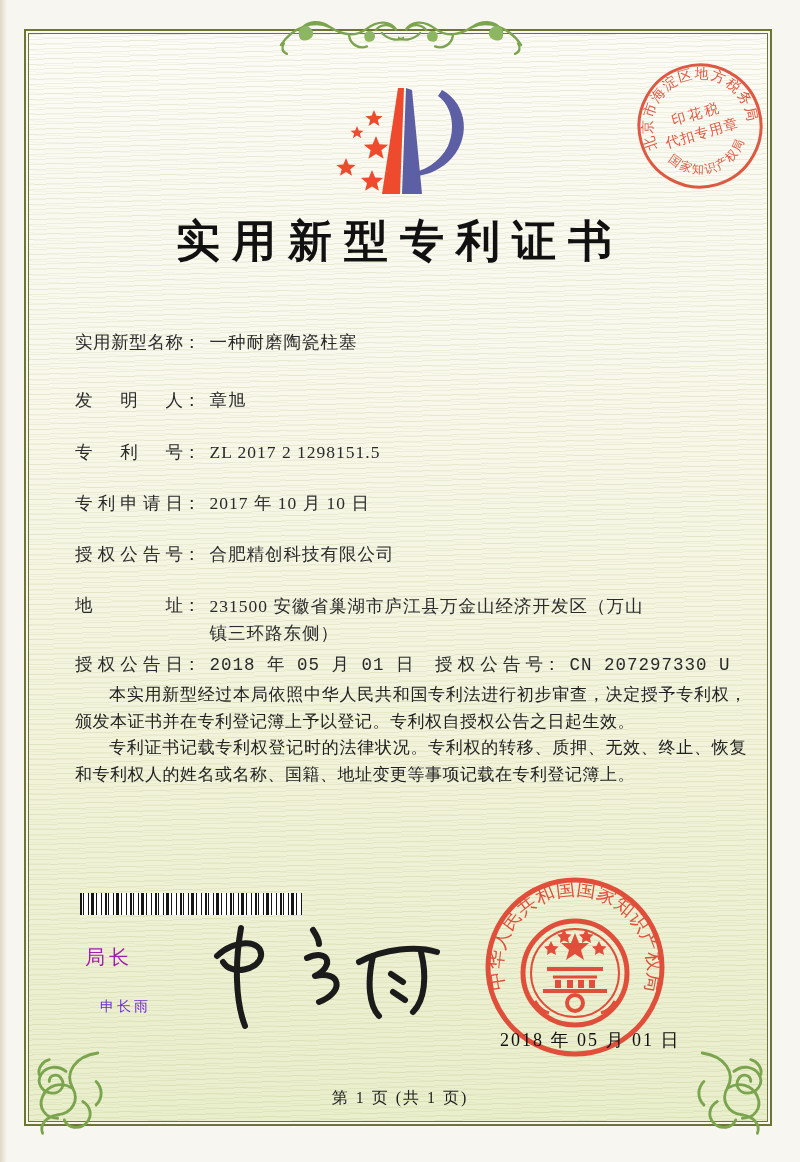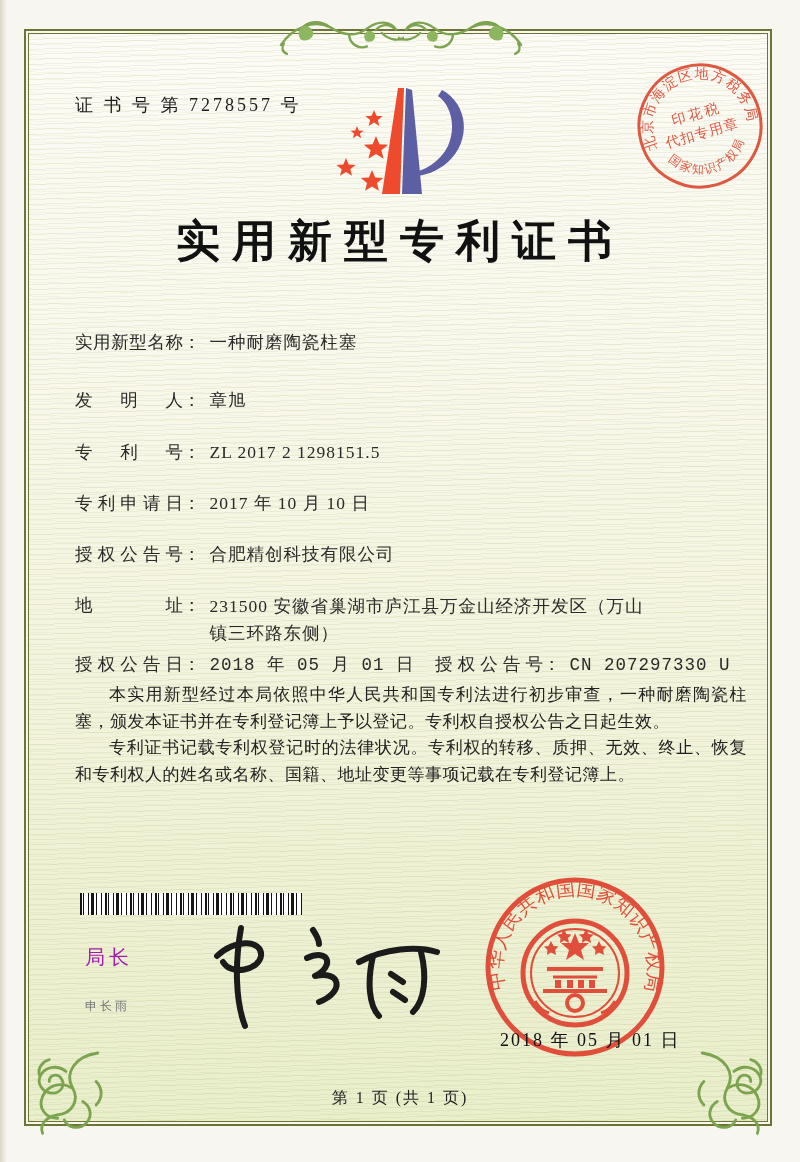--- a/index.html
+++ b/index.html
@@ -55,21 +55,21 @@
   .bodytext p { text-indent:2em; }
   
   .barcode {
     position:absolute; left:80px; top:893px; width:222px; height:22px; z-index:3;
     background:repeating-linear-gradient(90deg,
       #151515 0 2px, #fff 2px 3px, #151515 3px 4px, #fff 4px 8px,
       #151515 8px 9px, #fff 9px 11px, #151515 11px 14px, #fff 14px 16px,
       #151515 16px 17px, #fff 17px 21px, #151515 21px 22px, #fff 22px 25px);
   }
   .director-title { position:absolute; left:85px; top:944px; font-size:20px; letter-spacing:4px; color:#a21caf; z-index:3; }
-  .director-name  { position:absolute; left:85px; top:998px; font-size:12px; letter-spacing:3px; color:#737373; z-index:3; }
+  .director-name  { position:absolute; left:100px; top:998px; font-size:14px; letter-spacing:3px; color:#6d28d9; z-index:3; }
   .signature { position:absolute; left:195px; top:912px; z-index:3; }
   .seal { position:absolute; left:480px; top:872px; z-index:4; opacity:.93; }
   .seal-date { position:absolute; left:500px; top:1028px; font-size:18px; letter-spacing:2px; color:#101010; z-index:5; }
   .footer { position:absolute; left:0; top:1088px; width:100%; text-align:center; font-size:16px; letter-spacing:2px; color:#1f1f1f; z-index:3; }
   
   text { font-family:"Liberation Serif","DejaVu Serif",serif; }
 </style>
 </head>
 <body>
 
@@ -106,21 +106,20 @@
   <svg class="flourish" style="left:398px; top:12px; transform:scaleX(-1);" width="126" height="48" viewBox="0 0 170 60">
       <use href="#flourish"></use>
     </svg>
   <svg class="flourish" style="left:16px; top:1048px;" width="100" height="92" viewBox="0 0 100 110">
       <use href="#corner-flourish"></use>
     </svg>
   <svg class="flourish" style="left:684px; top:1048px; transform:scaleX(-1);" width="100" height="92" viewBox="0 0 100 110">
       <use href="#corner-flourish"></use>
     </svg>
 
-  <div class="cert-no">证 书 号 第 7278557 号</div>
 
   <svg class="logo" width="150" height="130" viewBox="0 0 150 130">
     <g>
       <path d="M112,12 C138,26 142,62 118,84 C102,98 84,100 76,96 C94,94 110,84 118,68 C126,50 122,28 108,18 Z" fill="#5d5fa4"></path>
       <polygon points="68,10 74,10 70,116 52,116" fill="#ee4a2d"></polygon>
       <polygon points="76,10 82,12 92,116 72,116" fill="#5d5fa4"></polygon>
       <g fill="#ee4a2d">
         <polygon points="44,32 46.4,37.8 52.6,38.2 47.8,42 49.4,48 44,44.6 38.6,48 40.2,42 35.4,38.2 41.6,37.8"></polygon>
         <polygon points="27,48 28.8,52.4 33.6,52.7 29.9,55.6 31.1,60.2 27,57.6 22.9,60.2 24.1,55.6 20.4,52.7 25.2,52.4"></polygon>
         <polygon points="46,58 49.4,66.2 58.2,66.8 51.4,72.3 53.6,80.8 46,76 38.4,80.8 40.6,72.3 33.8,66.8 42.6,66.2"></polygon>
@@ -167,21 +166,21 @@
       <span>
         <span class="flabel">授权公告日</span><span class="fcolon">：</span><span class="fvalue">2018 年 05 月 01 日</span>
       </span>
       <span class="grant-right">
         <span class="flabel">授权公告号</span><span class="fcolon">：</span><span class="fvalue">CN 207297330 U</span>
       </span>
     </div>
   </div>
 
   <div class="bodytext">
-    <p>本实用新型经过本局依照中华人民共和国专利法进行初步审查，一种耐磨陶瓷柱塞，颁发本证书并在专利登记簿上予以登记。专利权自授权公告之日起生效。</p>
+    <p>本实用新型经过本局依照中华人民共和国专利法进行初步审查，决定授予专利权，颁发本证书并在专利登记簿上予以登记。专利权自授权公告之日起生效。</p>
     <p>专利证书记载专利权登记时的法律状况。专利权的转移、质押、无效、终止、恢复和专利权人的姓名或名称、国籍、地址变更等事项记载在专利登记簿上。</p>
   </div>
 
   <div class="barcode"></div>
 
   <div class="director-title">局长</div>
   <div class="director-name">申长雨</div>
 
   <svg class="signature" width="250" height="130" viewBox="0 0 250 130">
     <g stroke="#1b1b1b" stroke-width="6" fill="none" stroke-linecap="round" stroke-linejoin="round">

